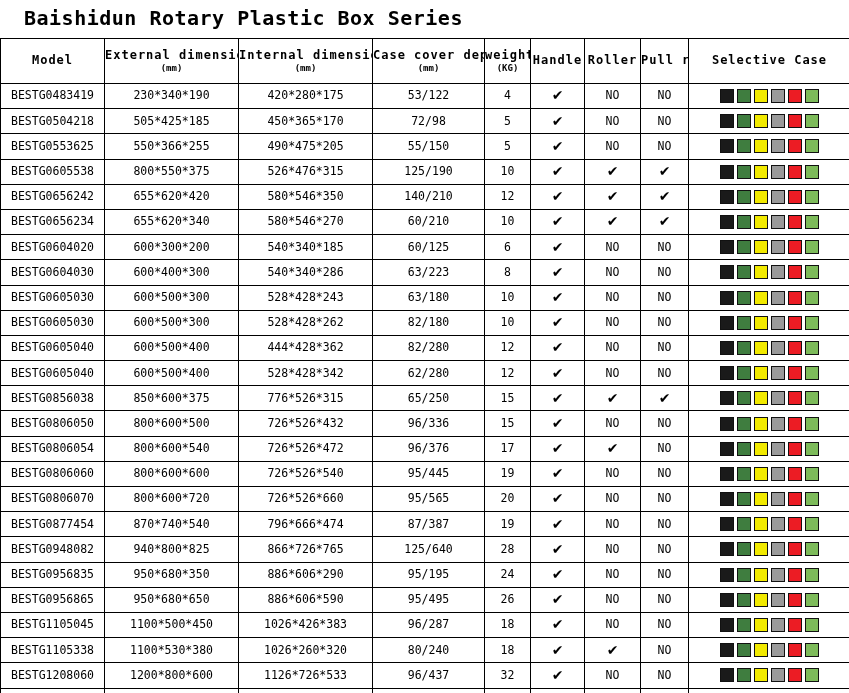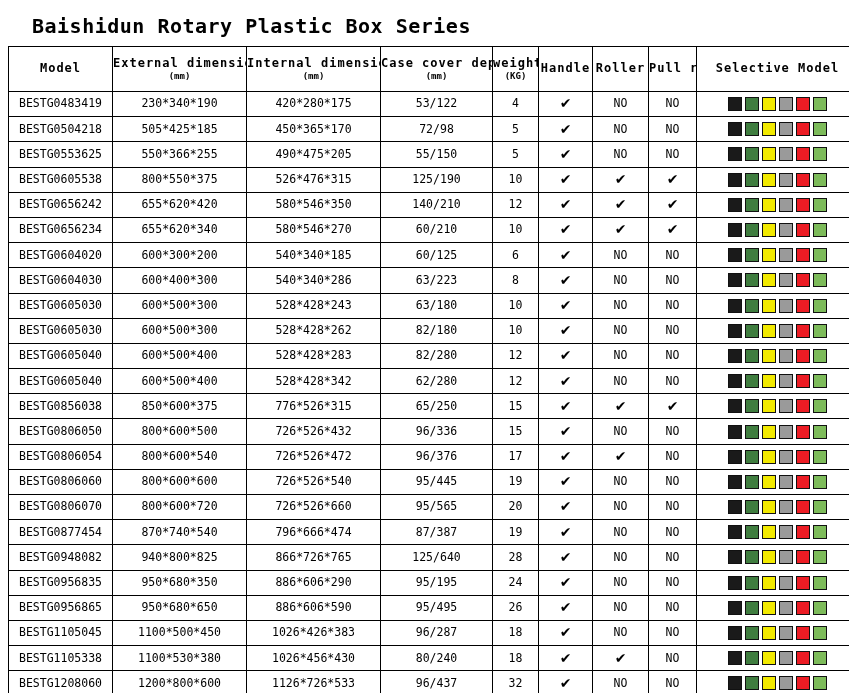--- a/index.html
+++ b/index.html
@@ -12,21 +12,21 @@
     height: 693px;
     font-family: "DejaVu Sans Mono", monospace;
     color: #000000;
     overflow: hidden;
   }
   .page {
     position: relative;
     width: 849px;
     height: 693px;
     box-sizing: border-box;
-    padding: 8px;
+    padding: 0;
   }
   .title {
     font-family: "DejaVu Sans Mono", monospace;
     font-size: 20px;
     font-weight: bold;
     letter-spacing: 0.5px;
     padding: 6px 0 6px 24px;
     white-space: nowrap;
   }
   table.spec {
@@ -134,21 +134,21 @@
         <th class="c-handle">
           <span class="hdr-main">Handle</span>
         </th>
         <th class="c-roller">
           <span class="hdr-main">Roller</span>
         </th>
         <th class="c-pullrod">
           <span class="hdr-main">Pull rod</span>
         </th>
         <th class="c-color">
-          <span class="hdr-main">Selective Model</span>
+          <span class="hdr-main">Selective Case</span>
         </th>
       </tr>
     </thead>
     <tbody id="table-body">
         <tr>
           <td class="c-model">BESTG0483419</td>
           <td class="c-ext">230*340*190</td>
           <td class="c-int">420*280*175</td>
           <td class="c-depth">53/122</td>
           <td class="c-weight">4</td>
@@ -342,21 +342,21 @@
               <span class="sw" style="background: rgb(242, 234, 0);"></span>
               <span class="sw" style="background: rgb(154, 154, 154);"></span>
               <span class="sw" style="background: rgb(236, 28, 36);"></span>
               <span class="sw" style="background: rgb(125, 187, 90);"></span>
             </div>
           </td>
         </tr>
         <tr>
           <td class="c-model">BESTG0605040</td>
           <td class="c-ext">600*500*400</td>
-          <td class="c-int">528*428*283</td>
+          <td class="c-int">444*428*362</td>
           <td class="c-depth">82/280</td>
           <td class="c-weight">12</td>
           <td class="c-handle"><span class="check">✔</span></td>
           <td class="c-roller"><span class="no-mark">NO</span></td>
           <td class="c-pullrod"><span class="no-mark">NO</span></td>
           <td class="c-color">
             <div class="swatches">
               <span class="sw" style="background: rgb(26, 26, 26);"></span>
               <span class="sw" style="background: rgb(63, 125, 63);"></span>
               <span class="sw" style="background: rgb(242, 234, 0);"></span>
@@ -582,21 +582,21 @@
               <span class="sw" style="background: rgb(242, 234, 0);"></span>
               <span class="sw" style="background: rgb(154, 154, 154);"></span>
               <span class="sw" style="background: rgb(236, 28, 36);"></span>
               <span class="sw" style="background: rgb(125, 187, 90);"></span>
             </div>
           </td>
         </tr>
         <tr>
           <td class="c-model">BESTG1105338</td>
           <td class="c-ext">1100*530*380</td>
-          <td class="c-int">1026*456*430</td>
+          <td class="c-int">1026*260*320</td>
           <td class="c-depth">80/240</td>
           <td class="c-weight">18</td>
           <td class="c-handle"><span class="check">✔</span></td>
           <td class="c-roller"><span class="check">✔</span></td>
           <td class="c-pullrod"><span class="no-mark">NO</span></td>
           <td class="c-color">
             <div class="swatches">
               <span class="sw" style="background: rgb(26, 26, 26);"></span>
               <span class="sw" style="background: rgb(63, 125, 63);"></span>
               <span class="sw" style="background: rgb(242, 234, 0);"></span>

